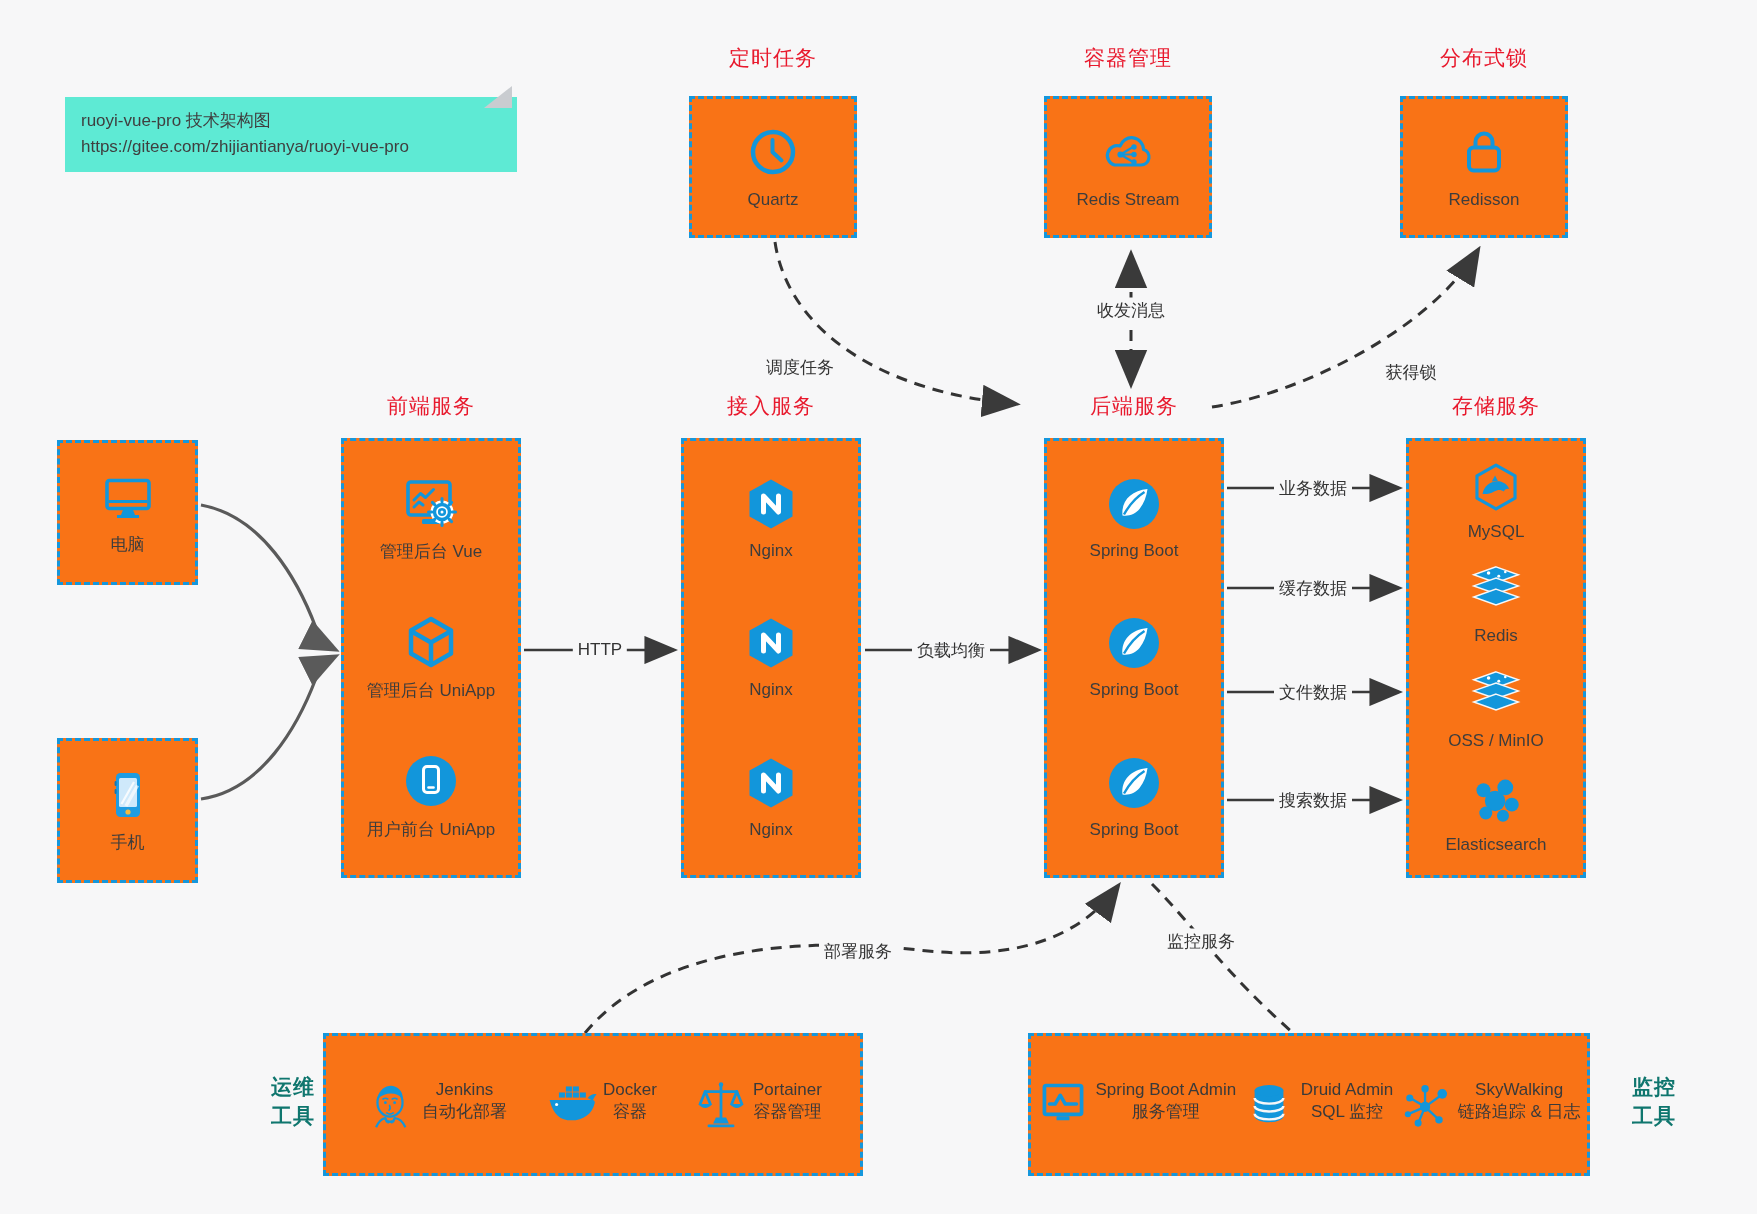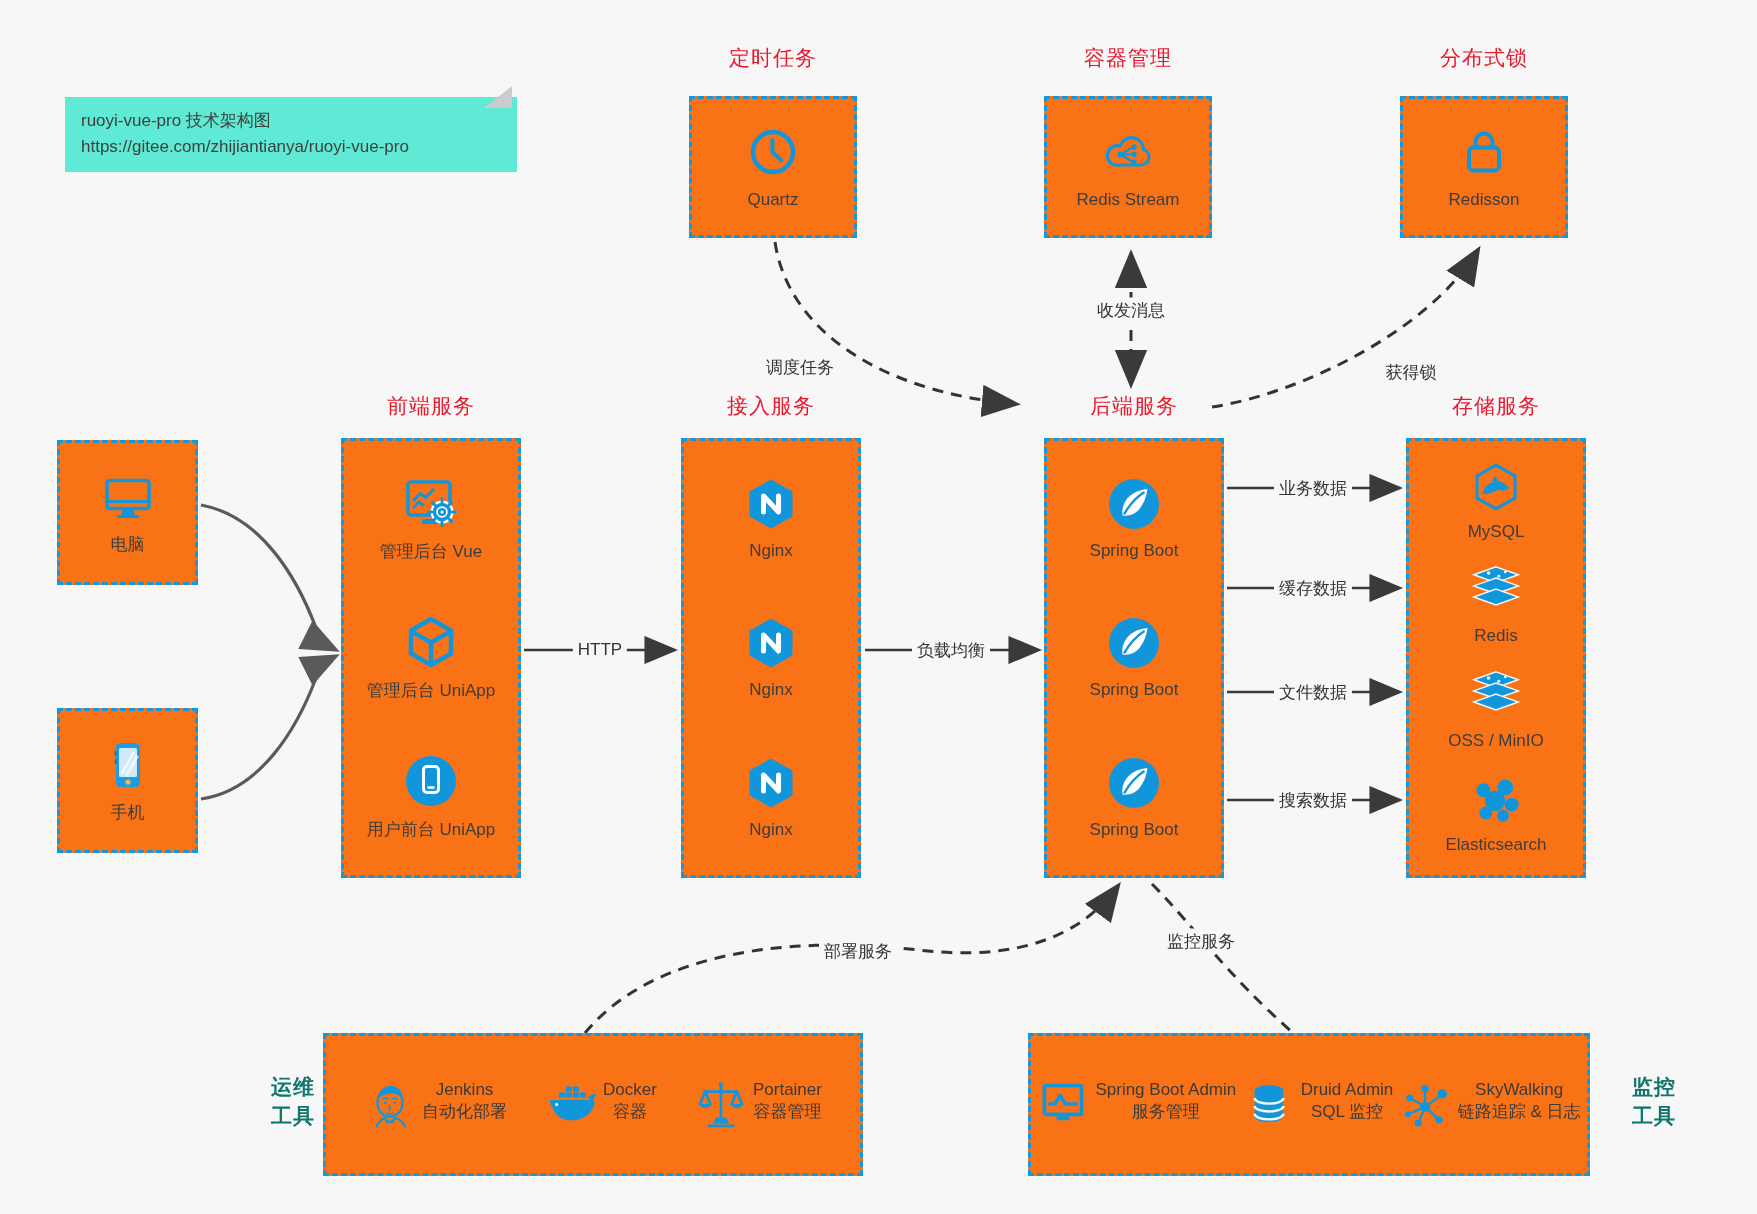--- a/index.html
+++ b/index.html
@@ -263,21 +263,21 @@
       <div class="ilabel">Redisson</div>
     </div>
   </div>
 
   <div class="client dbox" style="top:440px">
     <svg class="icon" viewBox="0 0 56 56">
         <use href="#i-desktop"></use>
       </svg>
     <div class="ilabel">电脑</div>
   </div>
-  <div class="client dbox" style="top:708px">
+  <div class="client dbox" style="top:738px">
     <svg class="icon" viewBox="0 0 56 56">
         <use href="#i-mobile"></use>
       </svg>
     <div class="ilabel">手机</div>
   </div>
 
   <div class="col" style="left:341px">
     <div class="gtitle">前端服务</div>
     <div class="dbox">
       <div class="item">

